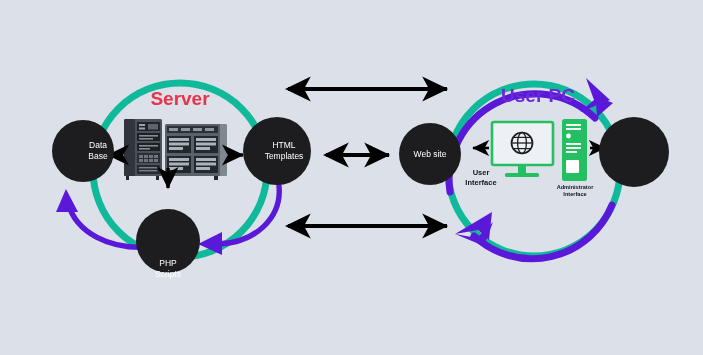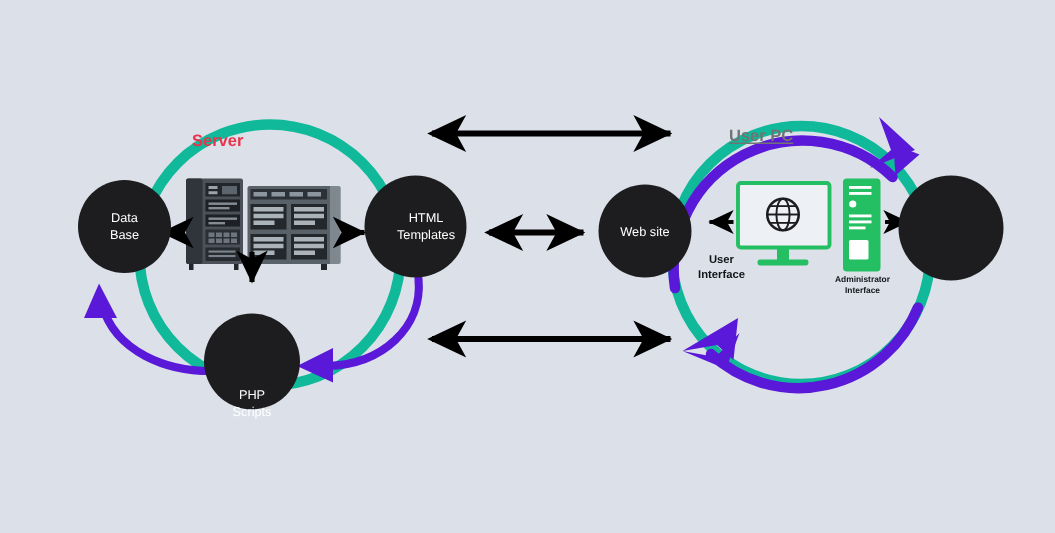--- a/index.html
+++ b/index.html
@@ -28,23 +28,23 @@
     color: #ffffff;
     font-size: 8.5px;
     line-height: 11px;
     text-align: center;
     font-family: "Liberation Sans", sans-serif;
     pointer-events: none;
     white-space: pre-line;
   }
   .group-title {
     position: absolute;
-    font-size: 11px;
+    font-size: 19px;
     font-weight: bold;
-    text-align: left;
+    text-align: center;
     font-family: "Liberation Sans", sans-serif;
   }
   .sub-label {
     position: absolute;
     font-size: 7.5px;
     font-weight: bold;
     line-height: 9.5px;
     text-align: center;
     color: #11141a;
     font-family: "Liberation Sans", sans-serif;
@@ -201,23 +201,23 @@
 
     <g>
       <line x1="288" y1="89" x2="447" y2="89" stroke="#000000" stroke-width="4" marker-end="url(#blkArrow)" marker-start="url(#blkArrowStart)"></line>
       <line x1="326" y1="155" x2="389" y2="155" stroke="#000000" stroke-width="4" marker-end="url(#blkArrow)" marker-start="url(#blkArrowStart)"></line>
       <line x1="288" y1="226" x2="447" y2="226" stroke="#000000" stroke-width="4" marker-end="url(#blkArrow)" marker-start="url(#blkArrowStart)"></line>
     </g>
   </svg>
 
   <div class="group-title" style="left:128px; top:88px; width:104px; color:#e8334a;">Server</div>
 
-  <div class="group-title" style="left:486px; top:85px; width:104px; color:#737373;text-decoration:underline;">User PC</div>
-
-  <div class="node-label" style="left:53px; top:140px; width:60px;">Data
+  <div class="group-title" style="left:486px; top:85px; width:104px; color:#6d28d9;">User PC</div>
+
+  <div class="node-label" style="left:68px; top:140px; width:60px;">Data
 Base</div>
 
   <div class="node-label" style="left:245px; top:140px; width:78px;">HTML
 Templates</div>
 
   <div class="node-label" style="left:138px; top:230px; width:60px;margin-top:28px;">PHP
 Scripts</div>
 
   <div class="node-label" style="left:400px; top:149px; width:60px;">Web site</div>
 

